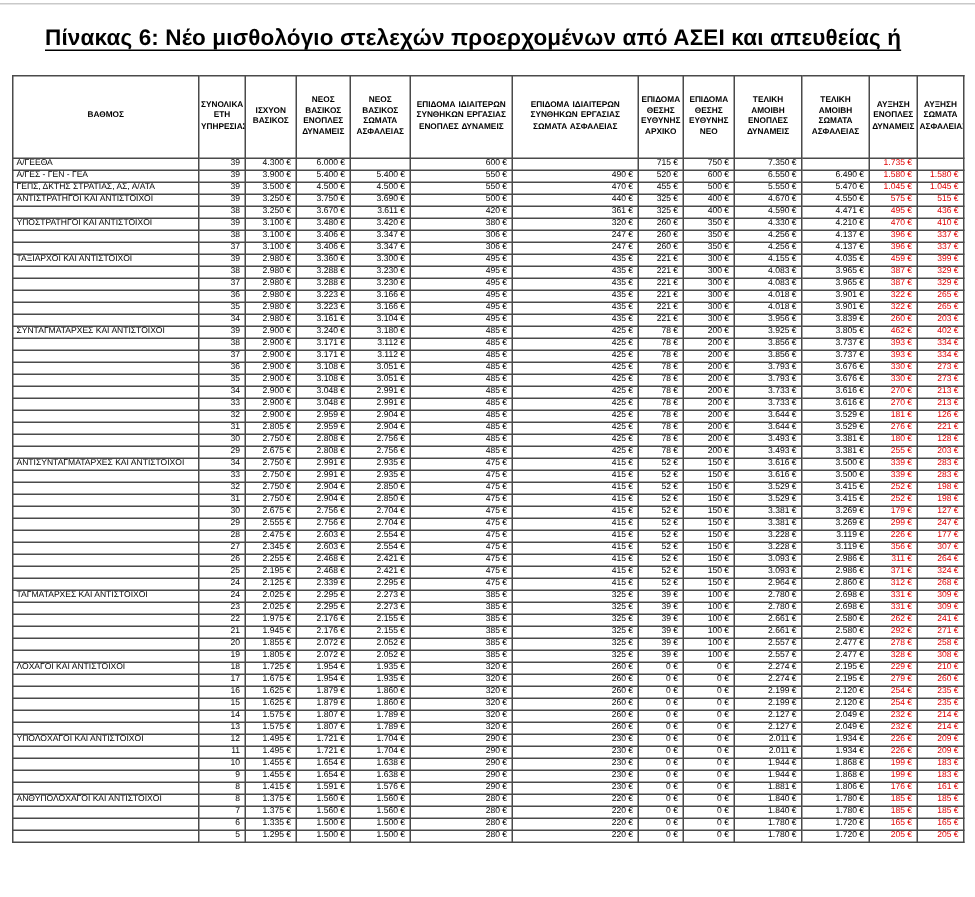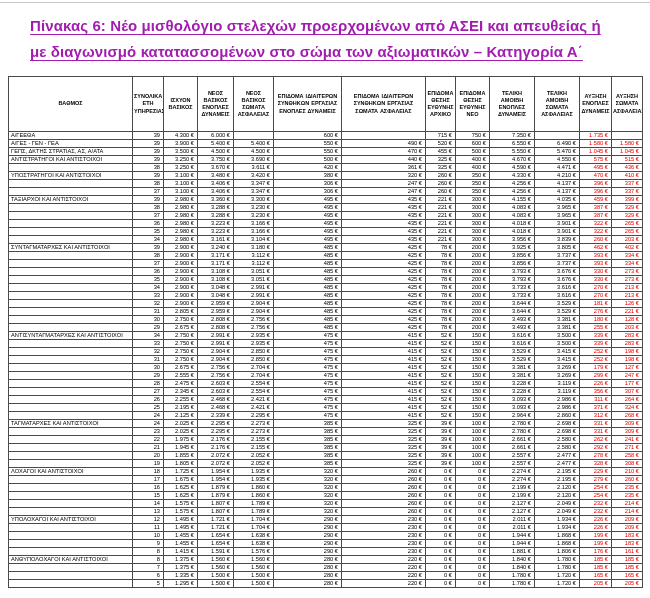--- a/index.html
+++ b/index.html
@@ -3,21 +3,21 @@
 <meta charset="utf-8">
 <style>
   html,body{margin:0;padding:0;background:#ffffff;}
   body{
     width:650px;height:598px;overflow:hidden;position:relative;
     font-family:"Liberation Sans","DejaVu Sans",sans-serif;color:#111;
   }
   .top-rule{position:absolute;top:2px;left:0;width:650px;height:1px;background:#c9c9c9;}
   .title-block{margin:13px 28px 0 30px;}
   .title-line{
-    font-size:15px;line-height:26px;font-weight:600;color:#a21caf;
+    font-size:15px;line-height:26px;font-weight:600;color:#000000;
     text-decoration:underline;text-underline-offset:3px;letter-spacing:0.1px;
     white-space:nowrap;
   }
   .table-wrap{margin:11px 8px 0 8px;}
   table{
     border-collapse:collapse;table-layout:fixed;width:634px;
     font-family:"Liberation Sans","DejaVu Sans",sans-serif;
   }
   th,td{border:1px solid var(--grid,#4a4a4a);overflow:hidden;}
   thead th{
@@ -33,21 +33,20 @@
   tbody td.num{text-align:right;padding-right:3px;}
   tbody td.red{color:var(--red,#e00000);}
 </style>
 </head>
 <body>
 
 <div class="top-rule"></div>
 
 <div class="title-block">
   <div class="title-line">Πίνακας 6: Νέο μισθολόγιο στελεχών προερχομένων από ΑΣΕΙ και απευθείας ή</div>
-  <div class="title-line">με διαγωνισμό κατατασσομένων στο σώμα των αξιωματικών – Κατηγορία Α΄</div>
 </div>
 
 <div class="table-wrap">
   <table>
     <colgroup>
       <col style="width:124px">
         <col style="width:31px">
         <col style="width:34px">
       <col style="width:36px">
         <col style="width:40px">

